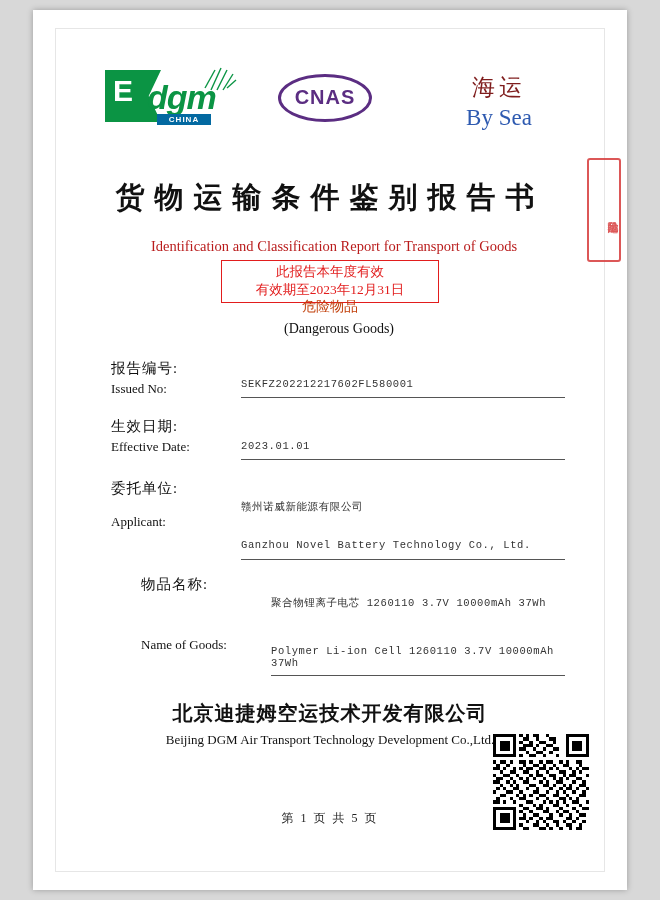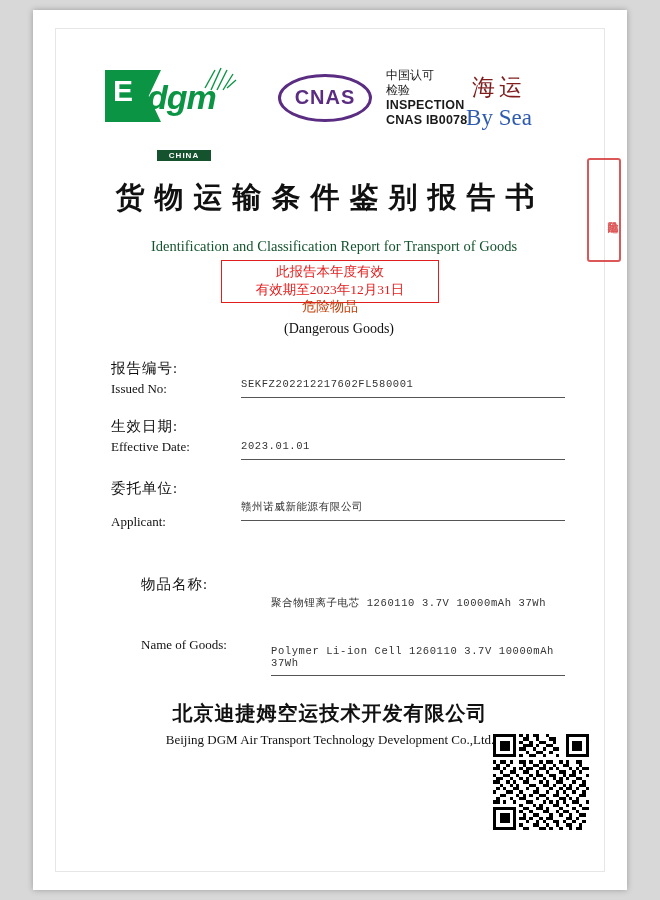--- a/index.html
+++ b/index.html
@@ -71,29 +71,28 @@
     font-weight: bold;
     font-style: italic;
     color: #0b9444;
     letter-spacing: -1px;
   }
   .dgm-china {
     position: absolute;
     left: 52px;
     top: 48px;
     width: 54px;
-    background: #14532d;
+    background: #0369a1;
     color: #fff;
     font-family: "Liberation Sans", sans-serif;
     font-size: 8px;
     font-weight: bold;
     text-align: center;
     letter-spacing: 1px;
     padding: 1px 0;
-    margin-top: 36px;
   }
   .dgm-burst {
     position: absolute;
     left: 96px; top: 0px;
     width: 36px; height: 26px;
   }
 
   .cnas-block {
     position: absolute;
     left: 245px;
@@ -189,21 +188,21 @@
     font-weight: bold;
     letter-spacing: 10px;
     color: #111;
   }
   .title-en {
     position: absolute;
     left: 8px; right: 0;
     top: 228px;
     text-align: center;
     font-size: 14.5px;
-    color: #14532d;
+    color: #b91c1c;
   }
   .validity-box {
     position: absolute;
     left: 50%;
     transform: translateX(-50%);
     top: 250px;
     width: 216px;
     border: 1.4px solid #e21d1d;
     color: #e21d1d;
     text-align: center;
@@ -350,26 +349,20 @@
           <line x1="26" y1="22" x2="35" y2="14"></line>
         </g>
       </svg>
     </div>
 
     <div class="cnas-block">
       <div class="cnas-mark">
         <div class="cnas-oval"></div>
         <div class="cnas-text">CNAS</div>
       </div>
-      <div class="cnas-lines">
-        <div class="cnas-cn1">中国认可</div>
-        <div class="cnas-cn2">检验</div>
-        <div class="cnas-en1">INSPECTION</div>
-        <div class="cnas-en2">CNAS IB0078</div>
-      </div>
     </div>
 
     <div class="bysea">
       <div class="bysea-cn">海运</div>
       <div class="bysea-en">By Sea</div>
     </div>
   </div>
 
   <div class="side-stamp">危险品运输</div>
 
@@ -403,36 +396,38 @@
       <div class="field-value">2023.01.01</div>
       <div class="rule"></div>
     </div>
 
     <div class="field f3">
       <div class="field-labels">
         <div class="lab-cn">委托单位:</div>
         <div class="lab-en" style="margin-top:13px">Applicant:</div>
       </div>
       <div class="field-value v1">赣州诺威新能源有限公司</div>
+      <div class="field-value v2">Ganzhou Novel Battery Technology Co., Ltd.</div>
       <div class="rule"></div>
     </div>
 
     <div class="field f4">
       <div class="field-labels">
         <div class="lab-cn">物品名称:</div>
         <div class="lab-en" style="margin-top:40px">Name of Goods:</div>
       </div>
       <div class="field-value v1">聚合物锂离子电芯 1260110 3.7V 10000mAh 37Wh</div>
       <div class="field-value v2">Polymer Li-ion Cell 1260110 3.7V 10000mAh 37Wh</div>
       <div class="rule"></div>
     </div>
   </div>
 
   <div class="company-cn">北京迪捷姆空运技术开发有限公司</div>
   <div class="company-en">Beijing DGM Air Transport Technology Development Co.,Ltd.</div>
+  <div class="page-no">第 1 页 共 5 页</div>
 
   <svg class="qr" viewBox="0 0 29 29" shape-rendering="crispEdges">
     <rect width="29" height="29" fill="#fff"></rect>
     <g fill="#000">
       <rect x="0" y="0" width="7" height="1"></rect>
         <rect x="0" y="0" width="1" height="7"></rect>
       <rect x="6" y="0" width="1" height="7"></rect>
         <rect x="0" y="6" width="7" height="1"></rect>
       <rect x="2" y="2" width="3" height="3"></rect>
       <rect x="22" y="0" width="7" height="1"></rect>

